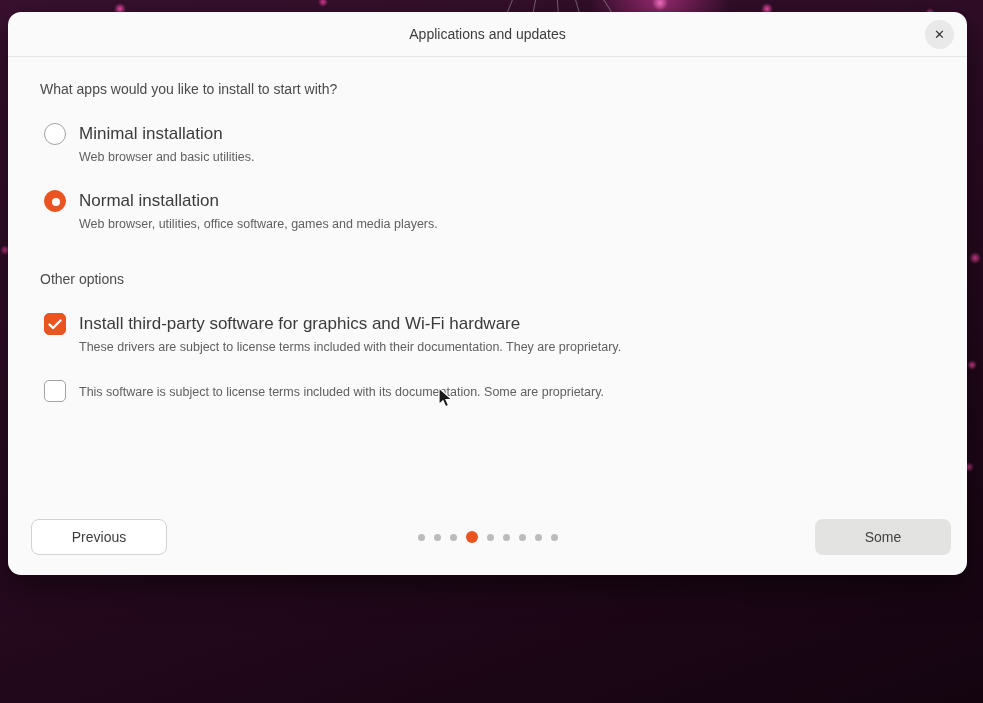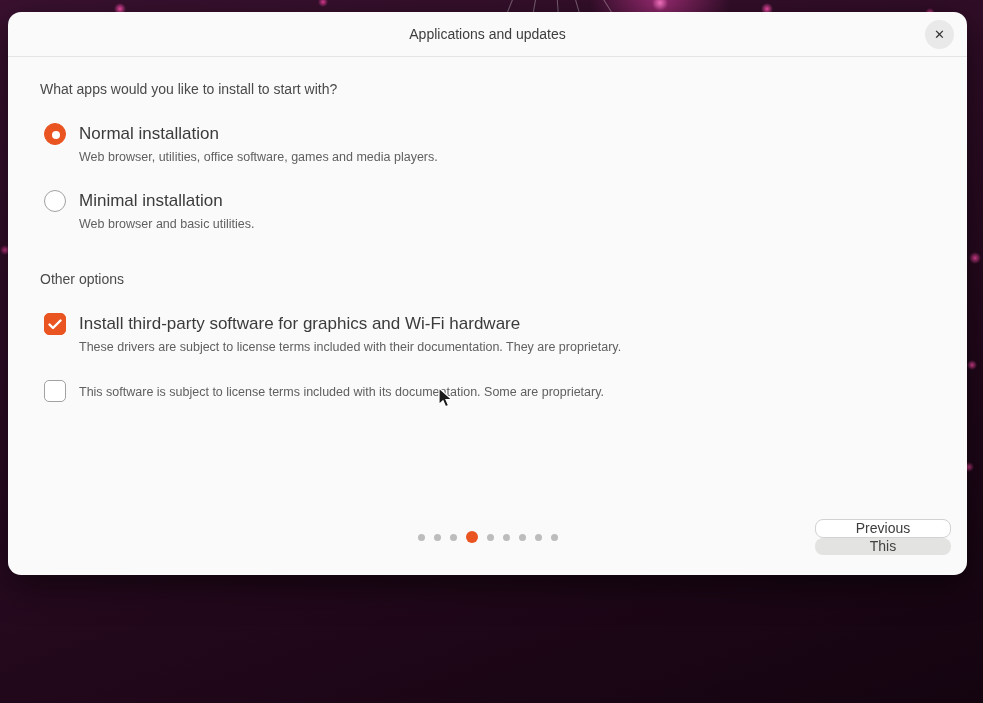--- a/index.html
+++ b/index.html
@@ -72,21 +72,21 @@
     display: flex; align-items: center; justify-content: center;
   }
   .checkbox svg { display: none; }
   .checkbox.checked { background: #E95420; border-color: #E95420; }
   .checkbox.checked svg { display: block; }
 
   
   .footer {
     position: absolute; left: 0; right: 0; bottom: 20px; height: 36px;
     padding: 0 16px 0 23px;
-    display: flex; align-items: flex-end; justify-content: space-between; flex-direction: column;
+    display: flex; align-items: flex-end; justify-content: space-between;
   }
   .btn {
     min-width: 136px; height: 36px; border-radius: 8px;
     font-size: 14px; font-family: "Liberation Sans", sans-serif; cursor: pointer;
   }
   .btn-previous { background: #ffffff; border: 1px solid #d2d2d2; color: #3d3d3d; }
   .btn-next { background: #e3e3e1; border: none; color: #424242; }
 
   .dots {
     position: absolute; left: 50%; top: 50%; transform: translate(-50%, -50%);
@@ -114,36 +114,36 @@
     <button class="close-btn">
       <span>✕</span>
     </button>
   </div>
 
   <div class="content">
 
     <div class="question">What apps would you like to install to start with?</div>
 
     <div class="option-row">
+      <span class="radio">
+        
+      </span>
+      <span class="option-texts">
+        <div class="option-label">Minimal installation</div>
+        <div class="option-desc">Web browser and basic utilities.</div>
+      </span>
+    </div>
+
+    <div class="option-row">
       <span class="radio selected">
         <span class="radio-dot"></span>
       </span>
       <span class="option-texts">
         <div class="option-label">Normal installation</div>
         <div class="option-desc">Web browser, utilities, office software, games and media players.</div>
-      </span>
-    </div>
-
-    <div class="option-row">
-      <span class="radio">
-        
-      </span>
-      <span class="option-texts">
-        <div class="option-label">Minimal installation</div>
-        <div class="option-desc">Web browser and basic utilities.</div>
       </span>
     </div>
 
     <div class="section-label">Other options</div>
 
     <div class="option-row">
       <span class="checkbox checked">
         <svg width="14" height="11" viewBox="0 0 14 11">
           <polyline points="1.5,5.5 5,9 12.5,1.5" fill="none" stroke="#ffffff" stroke-width="2.4" stroke-linecap="round" stroke-linejoin="round"></polyline>
         </svg>
@@ -171,20 +171,20 @@
         <span class="dot"></span>
         <span class="dot"></span>
         <span class="dot"></span>
         <span class="dot active"></span>
         <span class="dot"></span>
         <span class="dot"></span>
         <span class="dot"></span>
         <span class="dot"></span>
         <span class="dot"></span>
       </div>
-    <button class="btn btn-next">This</button>
+    <button class="btn btn-next">Some</button>
   </div>
 
 </div>
 
 <svg class="cursor" width="18" height="22" viewBox="0 0 18 22">
   <path d="M2,1 L2,17.5 L6,13.8 L8.6,19.8 L11.6,18.4 L9,12.6 L14.6,12.4 Z" fill="#1a1a1a" stroke="#ffffff" stroke-width="1.2"></path>
 </svg>
 
 </body></html>

